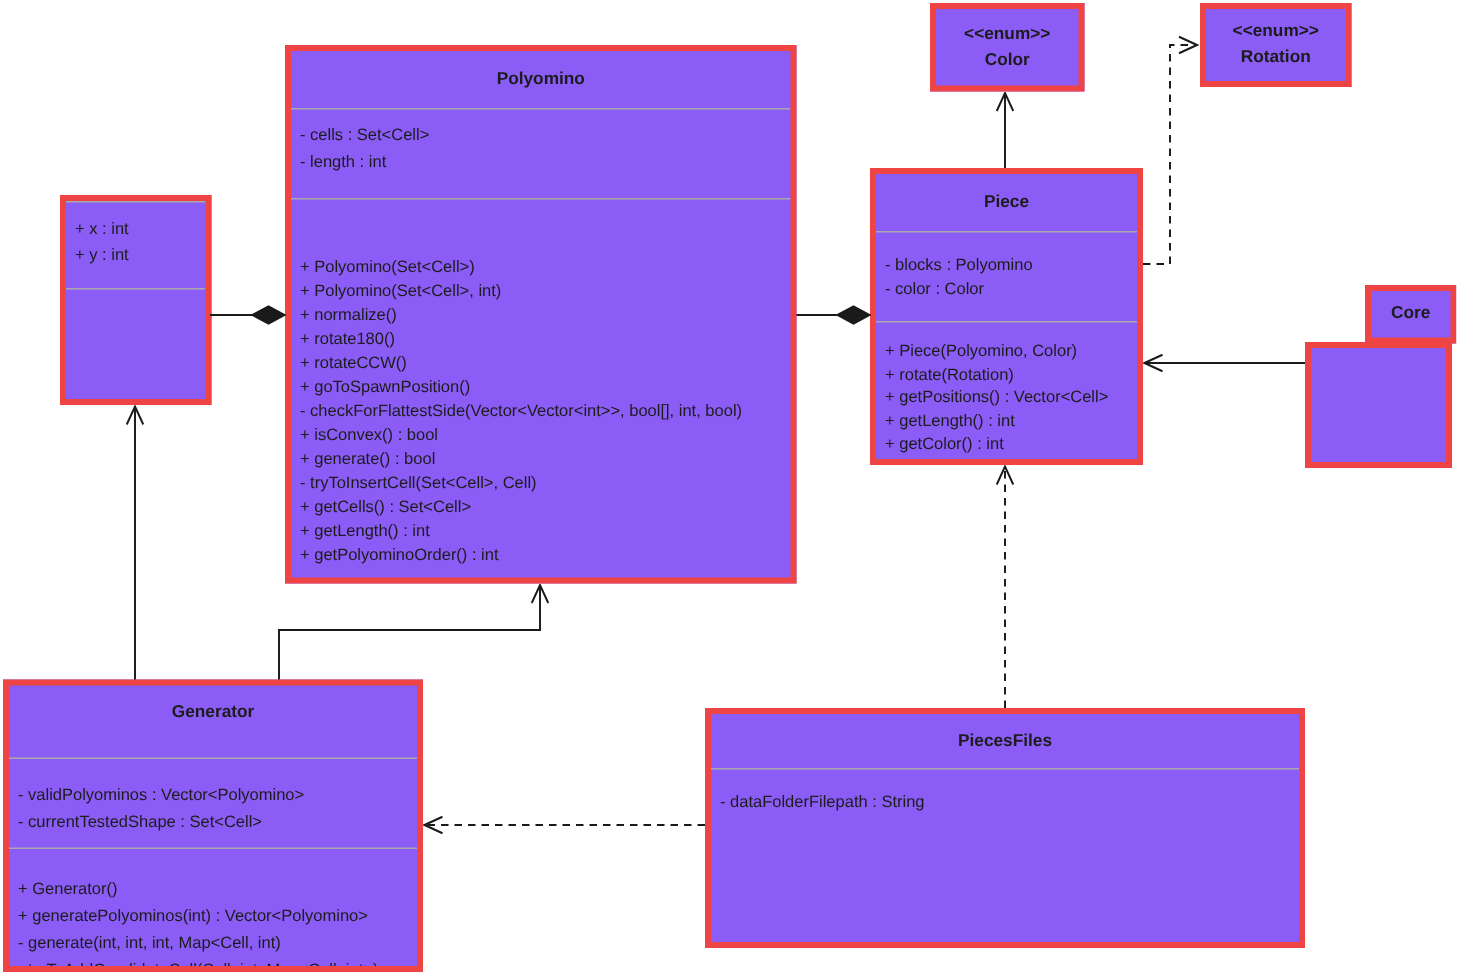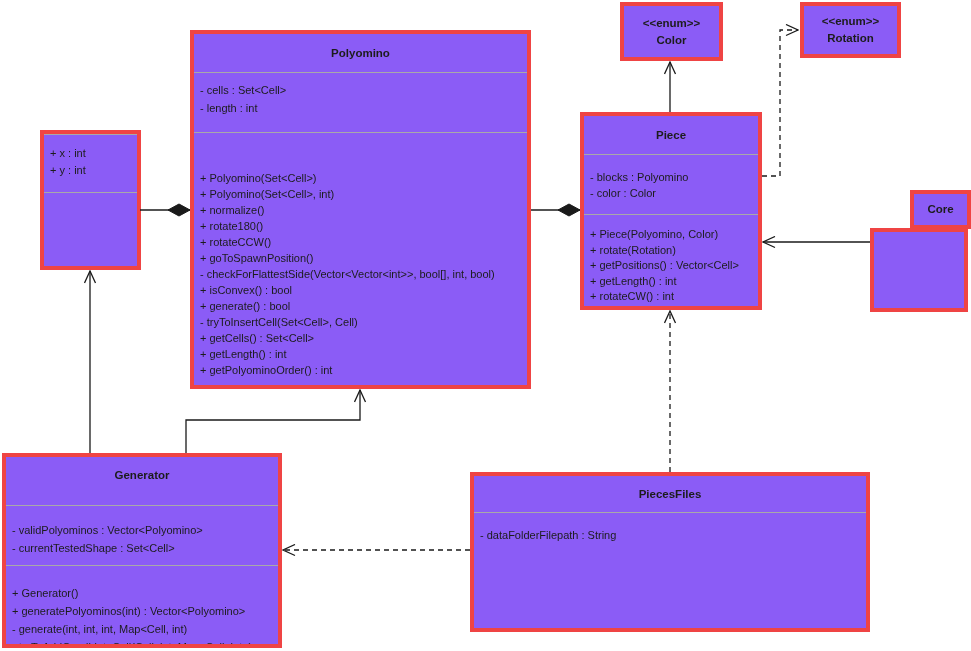--- a/index.html
+++ b/index.html
@@ -84,21 +84,21 @@
     </div>
     <div class="uml-sec" style="height:60px; padding-top:14px; line-height:16px;">
         <div class="member">- blocks : Polyomino</div>
         <div class="member">- color : Color</div>
       </div>
     <div class="uml-sec" style="height:100px; padding-top:12px; line-height:15.5px;">
         <div class="member">+ Piece(Polyomino, Color)</div>
         <div class="member">+ rotate(Rotation)</div>
         <div class="member">+ getPositions() : Vector&lt;Cell&gt;</div>
         <div class="member">+ getLength() : int</div>
-        <div class="member">+ rotateCW() : int</div>
+        <div class="member">+ getColor() : int</div>
       </div>
   </div>
 
   <div class="uml-box uml-title" style="left:870px; top:190px; width:61px; height:39px;margin-left:40px;">
     <span>Core</span>
   </div>
   <div class="uml-box" style="left:870px; top:228px; width:98px; height:84px;"></div>
 
   <div class="uml-box" style="left:2px; top:453px; width:280px; height:195px;">
     <div class="uml-title" style="height:36px;">

